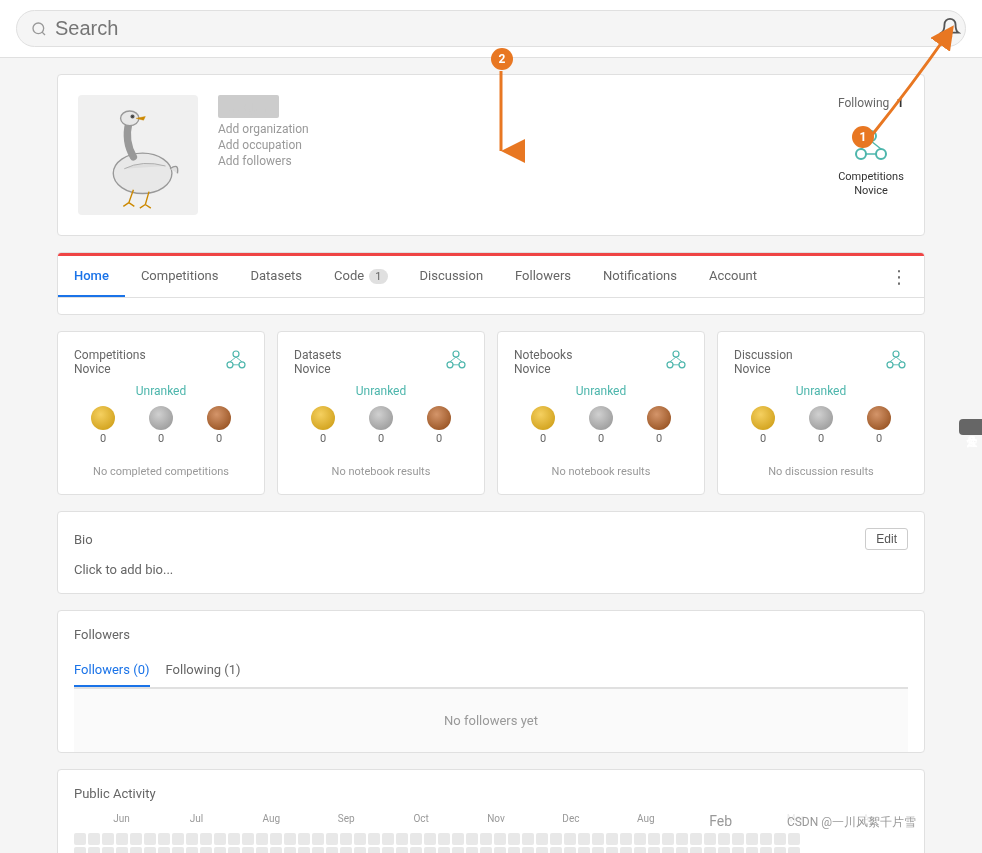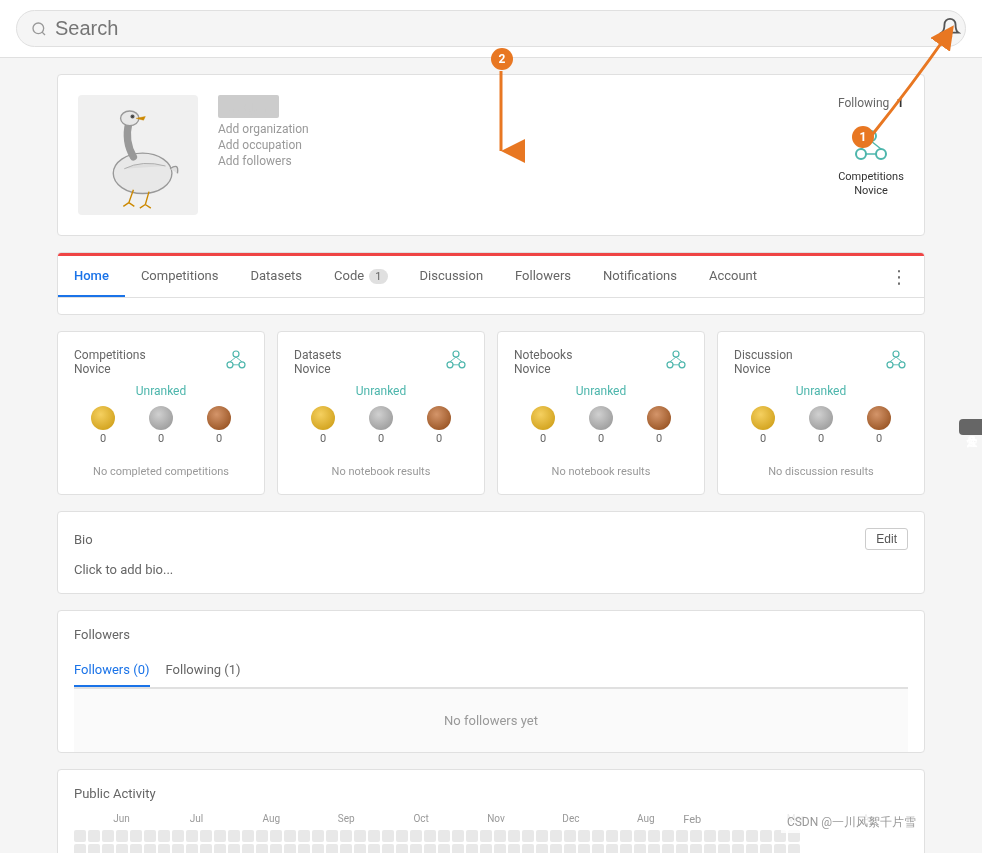--- a/index.html
+++ b/index.html
@@ -334,21 +334,21 @@
 
     <div style="display:flex; padding-left:10px; margin-bottom:4px;">
       <div style="flex:1; font-size:10px; color:#999; text-align:center;">Jun</div>
       <div style="flex:1; font-size:10px; color:#999; text-align:center;">Jul</div>
       <div style="flex:1; font-size:10px; color:#999; text-align:center;">Aug</div>
       <div style="flex:1; font-size:10px; color:#999; text-align:center;">Sep</div>
       <div style="flex:1; font-size:10px; color:#999; text-align:center;">Oct</div>
       <div style="flex:1; font-size:10px; color:#999; text-align:center;">Nov</div>
       <div style="flex:1; font-size:10px; color:#999; text-align:center;">Dec</div>
       <div style="flex:1; font-size:10px; color:#999; text-align:center;">Aug</div>
-      <div style="flex:1; font-size:11px; color:#999; text-align:left;">Feb</div>
+      <div style="flex:1; font-size:14px; color:#999; text-align:center;">Feb</div>
       <div style="flex:1; font-size:10px; color:#999; text-align:center;">Mar</div>
       <div style="flex:1; font-size:10px; color:#999; text-align:center;">Apr</div>
     </div>
 
     <div id="activity-grid" style="display:flex; gap:2px; flex-wrap:nowrap; overflow:hidden;">
         <div style="display: flex; flex-direction: column; gap: 2px;">
           <div style="width: 12px; height: 12px; background: rgb(232, 232, 232); border-radius: 2px;"></div>
           <div style="width: 12px; height: 12px; background: rgb(232, 232, 232); border-radius: 2px;"></div>
           <div style="width: 12px; height: 12px; background: rgb(232, 232, 232); border-radius: 2px;"></div>
         </div>

